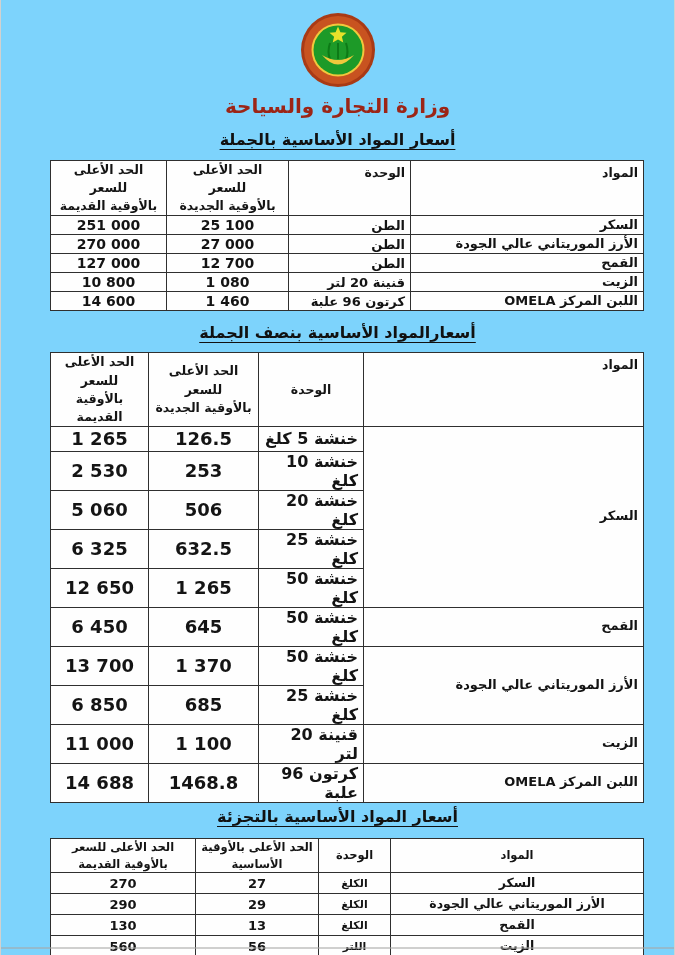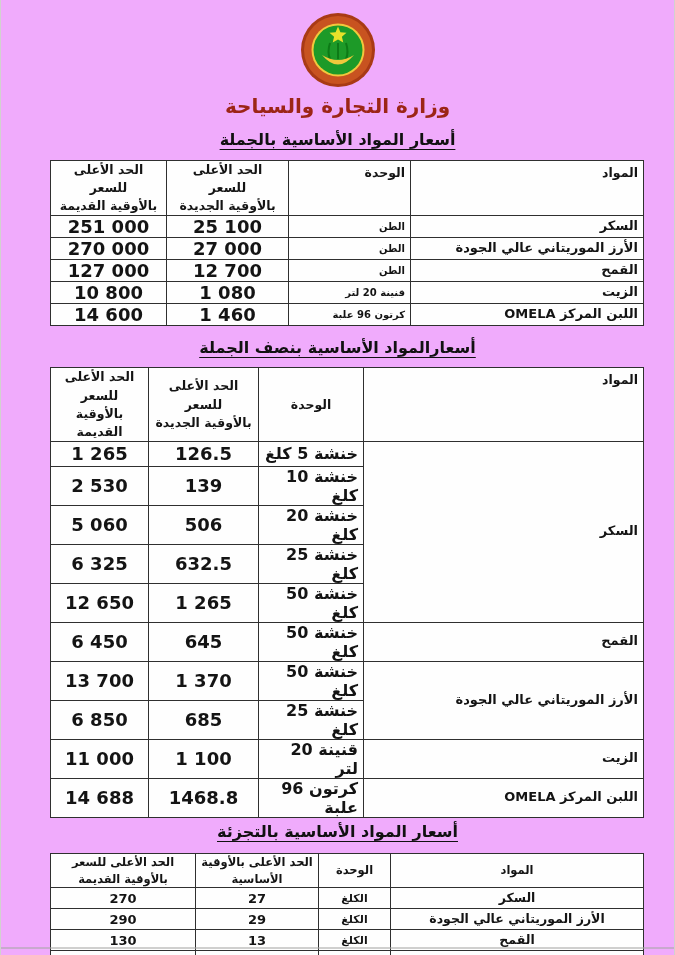--- a/index.html
+++ b/index.html
@@ -5,21 +5,21 @@
   html,body{margin:0;padding:0;}
   body{
     background:#e6e5e3;
     font-family:"DejaVu Sans", sans-serif;
     color:#141414;
   }
   .page{
     position:relative;
     width:675px;height:955px;
     margin:0 auto;
-    background:#f0abfc;
+    background:#7dd3fc;
     border-left:1px solid #d2d1cf;
     border-right:1px solid #d2d1cf;
     box-sizing:border-box;
     overflow:hidden;
   }
   .photo-edge{
     position:absolute;left:0;right:0;bottom:6px;height:2px;
     background:#a8a8a6;opacity:.55;
   }
   .logo{
@@ -69,31 +69,31 @@
     overflow:hidden;
   }
   .price-table th{
     font-weight:bold;
     white-space:pre-line;
     text-align:center;
     line-height:1.45;
     margin-top:48px;
   }
   .c-material{text-align:right;font-weight:bold;font-size:13px;line-height:1.15;}
-  .c-unit{text-align:right;font-weight:bold;font-size:10px;}
+  .c-unit{text-align:right;font-weight:bold;font-size:13px;}
   .c-num{text-align:center;font-weight:bold;direction:ltr;}
   
   #tbl1 col:nth-child(1){width:233px}
   #tbl1 col:nth-child(2){width:122px}
   #tbl1 col:nth-child(3){width:122px}
   #tbl1 col:nth-child(4){width:116px}
   #tbl1 th{height:45px;font-size:12.5px;}
   #tbl1 .th-material,#tbl1 .th-unit{text-align:right;vertical-align:top;padding-top:3px;}
   #tbl1 td{height:18px;}
-  #tbl1 .c-num{font-size:18px;margin-top:20px;}
+  #tbl1 .c-num{font-size:14px;margin-top:20px;}
   
   #tbl2 col:nth-child(1){width:280px}
   #tbl2 col:nth-child(2){width:105px}
   #tbl2 col:nth-child(3){width:110px}
   #tbl2 col:nth-child(4){width:98px}
   #tbl2 th{height:44px;font-size:12.5px;}
   #tbl2 .th-material{text-align:right;vertical-align:top;padding-top:3px;}
   #tbl2 td{height:24px;}
   #tbl2 .c-unit{font-size:16px;font-weight:600;}
   #tbl2 .c-num{font-size:18px;}
@@ -208,21 +208,21 @@
         </thead>
         <tbody>
           <tr>
             <td class="c-material" rowspan="5">السكر</td>
             <td class="c-unit">خنشة 5 كلغ</td>
             <td class="c-num">126.5</td>
             <td class="c-num">1 265</td>
           </tr>
           <tr>
             <td class="c-unit">خنشة 10 كلغ</td>
-            <td class="c-num">139</td>
+            <td class="c-num">253</td>
             <td class="c-num">2 530</td>
           </tr>
           <tr>
             <td class="c-unit">خنشة 20 كلغ</td>
             <td class="c-num">506</td>
             <td class="c-num">5 060</td>
           </tr>
           <tr>
             <td class="c-unit">خنشة 25 كلغ</td>
             <td class="c-num">632.5</td>

